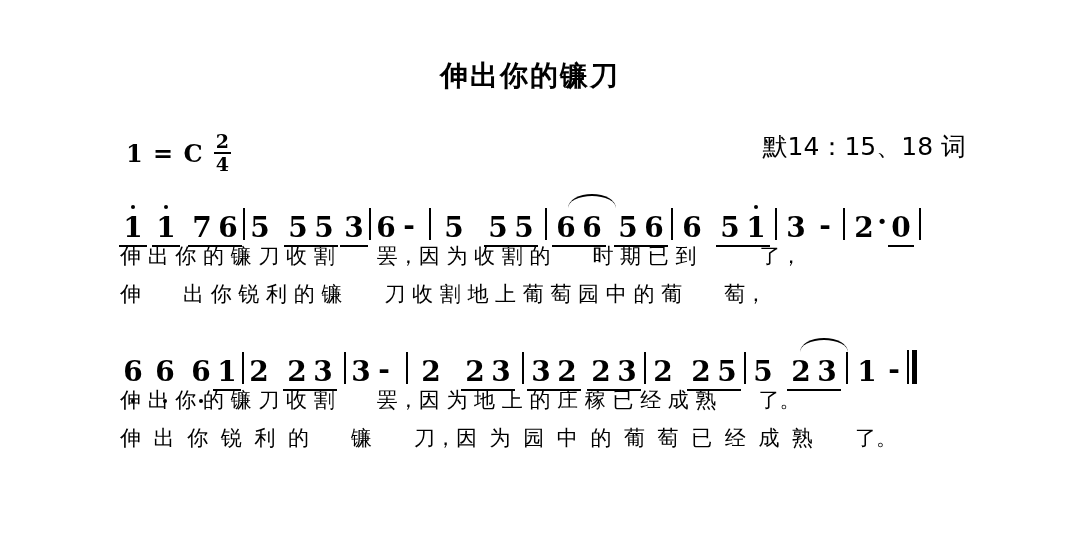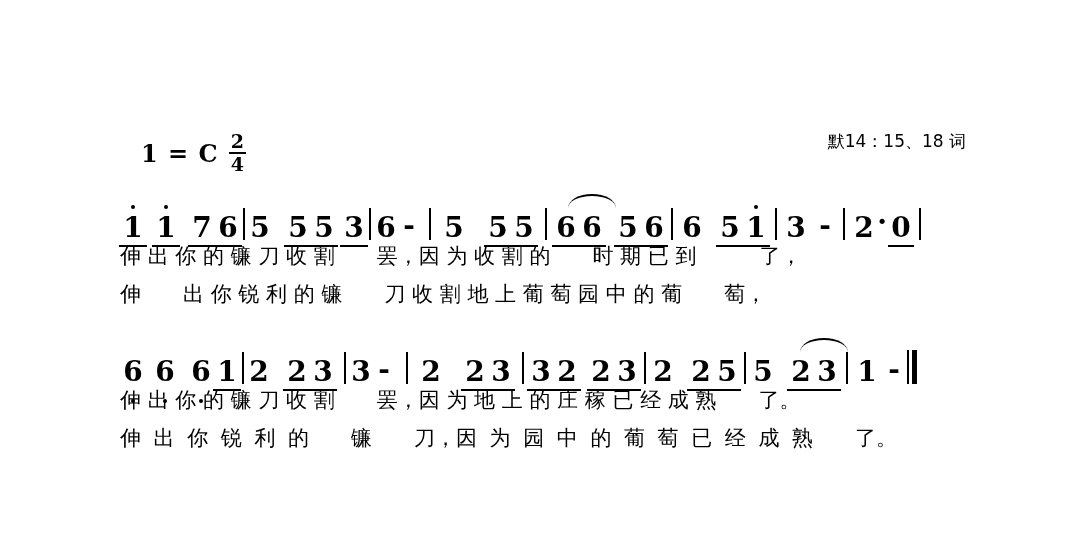--- a/index.html
+++ b/index.html
@@ -48,41 +48,40 @@
     left: 126px;
     top: 132px;
     display: flex;
     align-items: center;
     font-weight: 700;
   }
   .keysig .kname {
     font-size: 24px;
     font-family: "DejaVu Serif", "Liberation Serif", serif;
     letter-spacing: 1px;
-    margin-left: 15px;
   }
   .timesig {
     display: inline-flex;
     flex-direction: column;
     align-items: center;
     margin-left: 10px;
     font-size: 19px;
     font-family: "DejaVu Serif", "Liberation Serif", serif;
     line-height: 1.02;
     font-weight: 700;
   }
   .timesig .num { border-bottom: 2px solid #000; padding: 0 2px 1px 2px; }
   .timesig .den { padding: 1px 2px 0 2px; }
 
   
   .credits {
     position: absolute;
     right: 118px;
     top: 128px;
-    font-size: 17px;
+    font-size: 25px;
     line-height: 1.55;
     white-space: nowrap;
   }
 
   
   .system { position: absolute; left: 0; width: 1084px; }
   .notes-row {
     position: absolute;
     left: 120px;
     width: 850px;
@@ -177,20 +176,21 @@
     letter-spacing: 0px;
     white-space: nowrap;
     font-family: "DejaVu Sans", "Liberation Sans", sans-serif;
   }
 </style>
 </head>
 <body>
 
 <div class="sheet">
 
+  <div class="song-title">伸出你的镰刀</div>
 
   <div class="keysig">
     <span class="kname">1 = C</span>
     <span class="timesig">
       <span class="num">2</span>
       <span class="den">4</span>
     </span>
   </div>
 
   <div class="credits">

